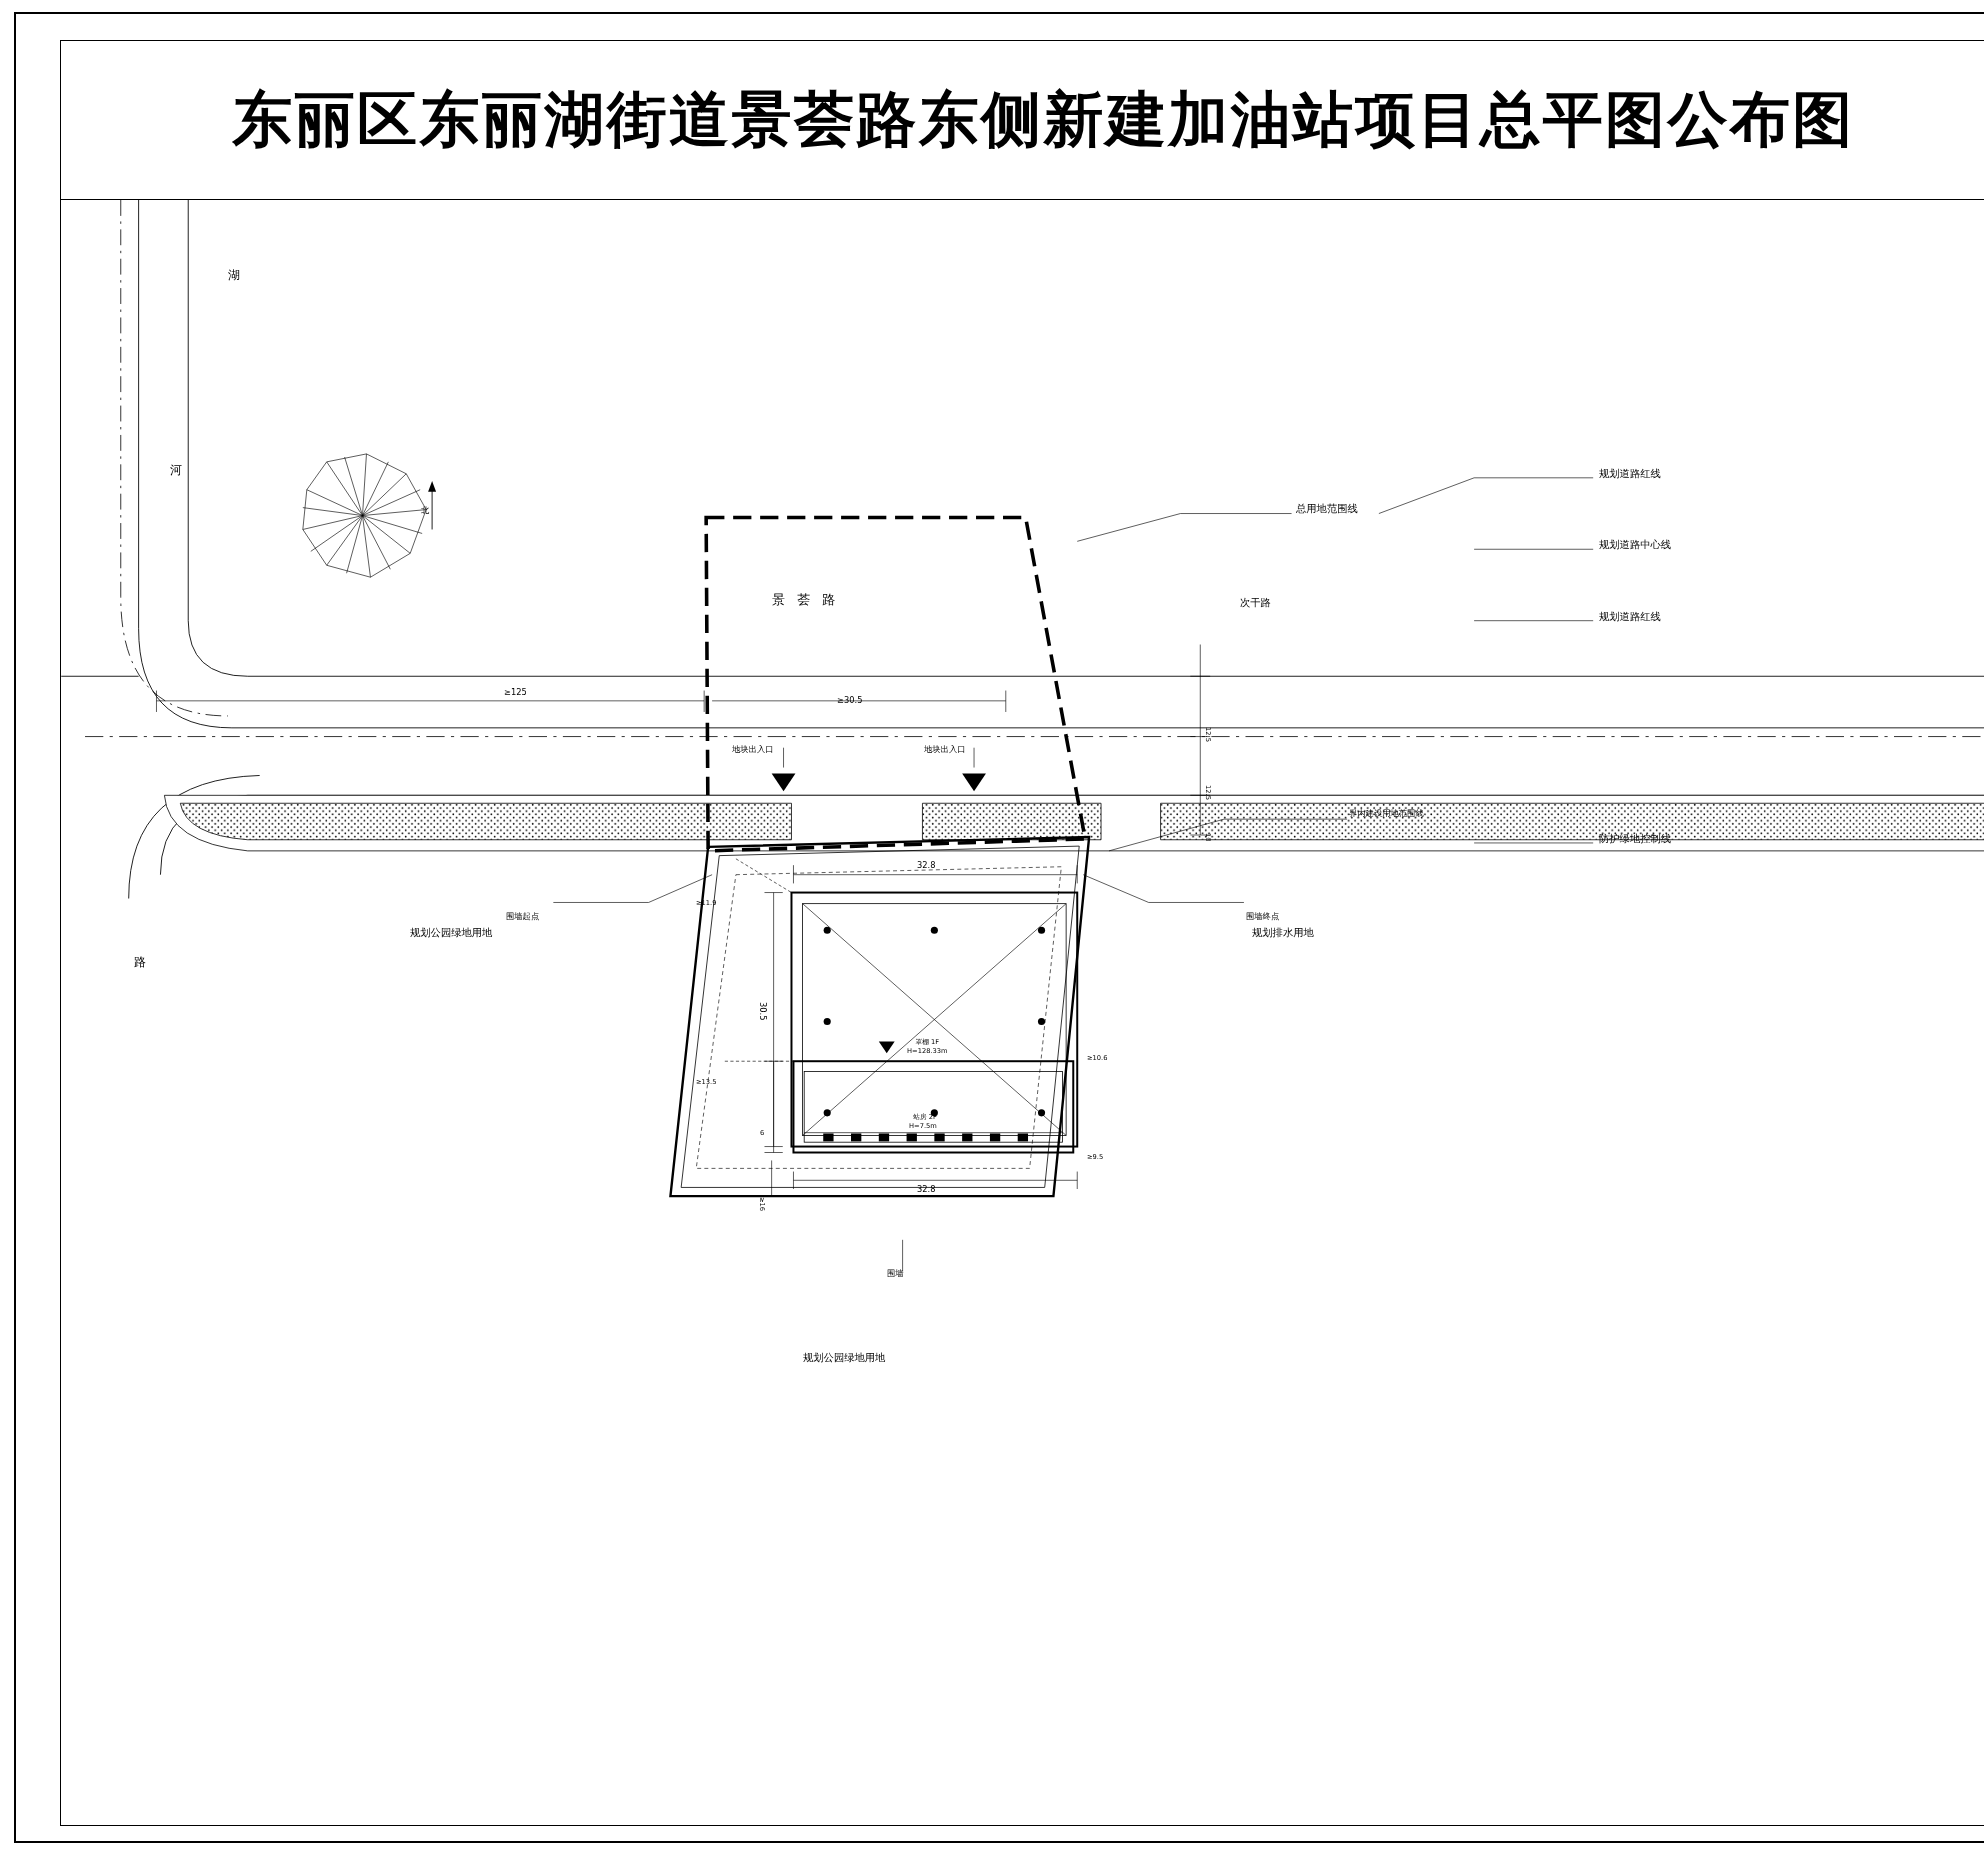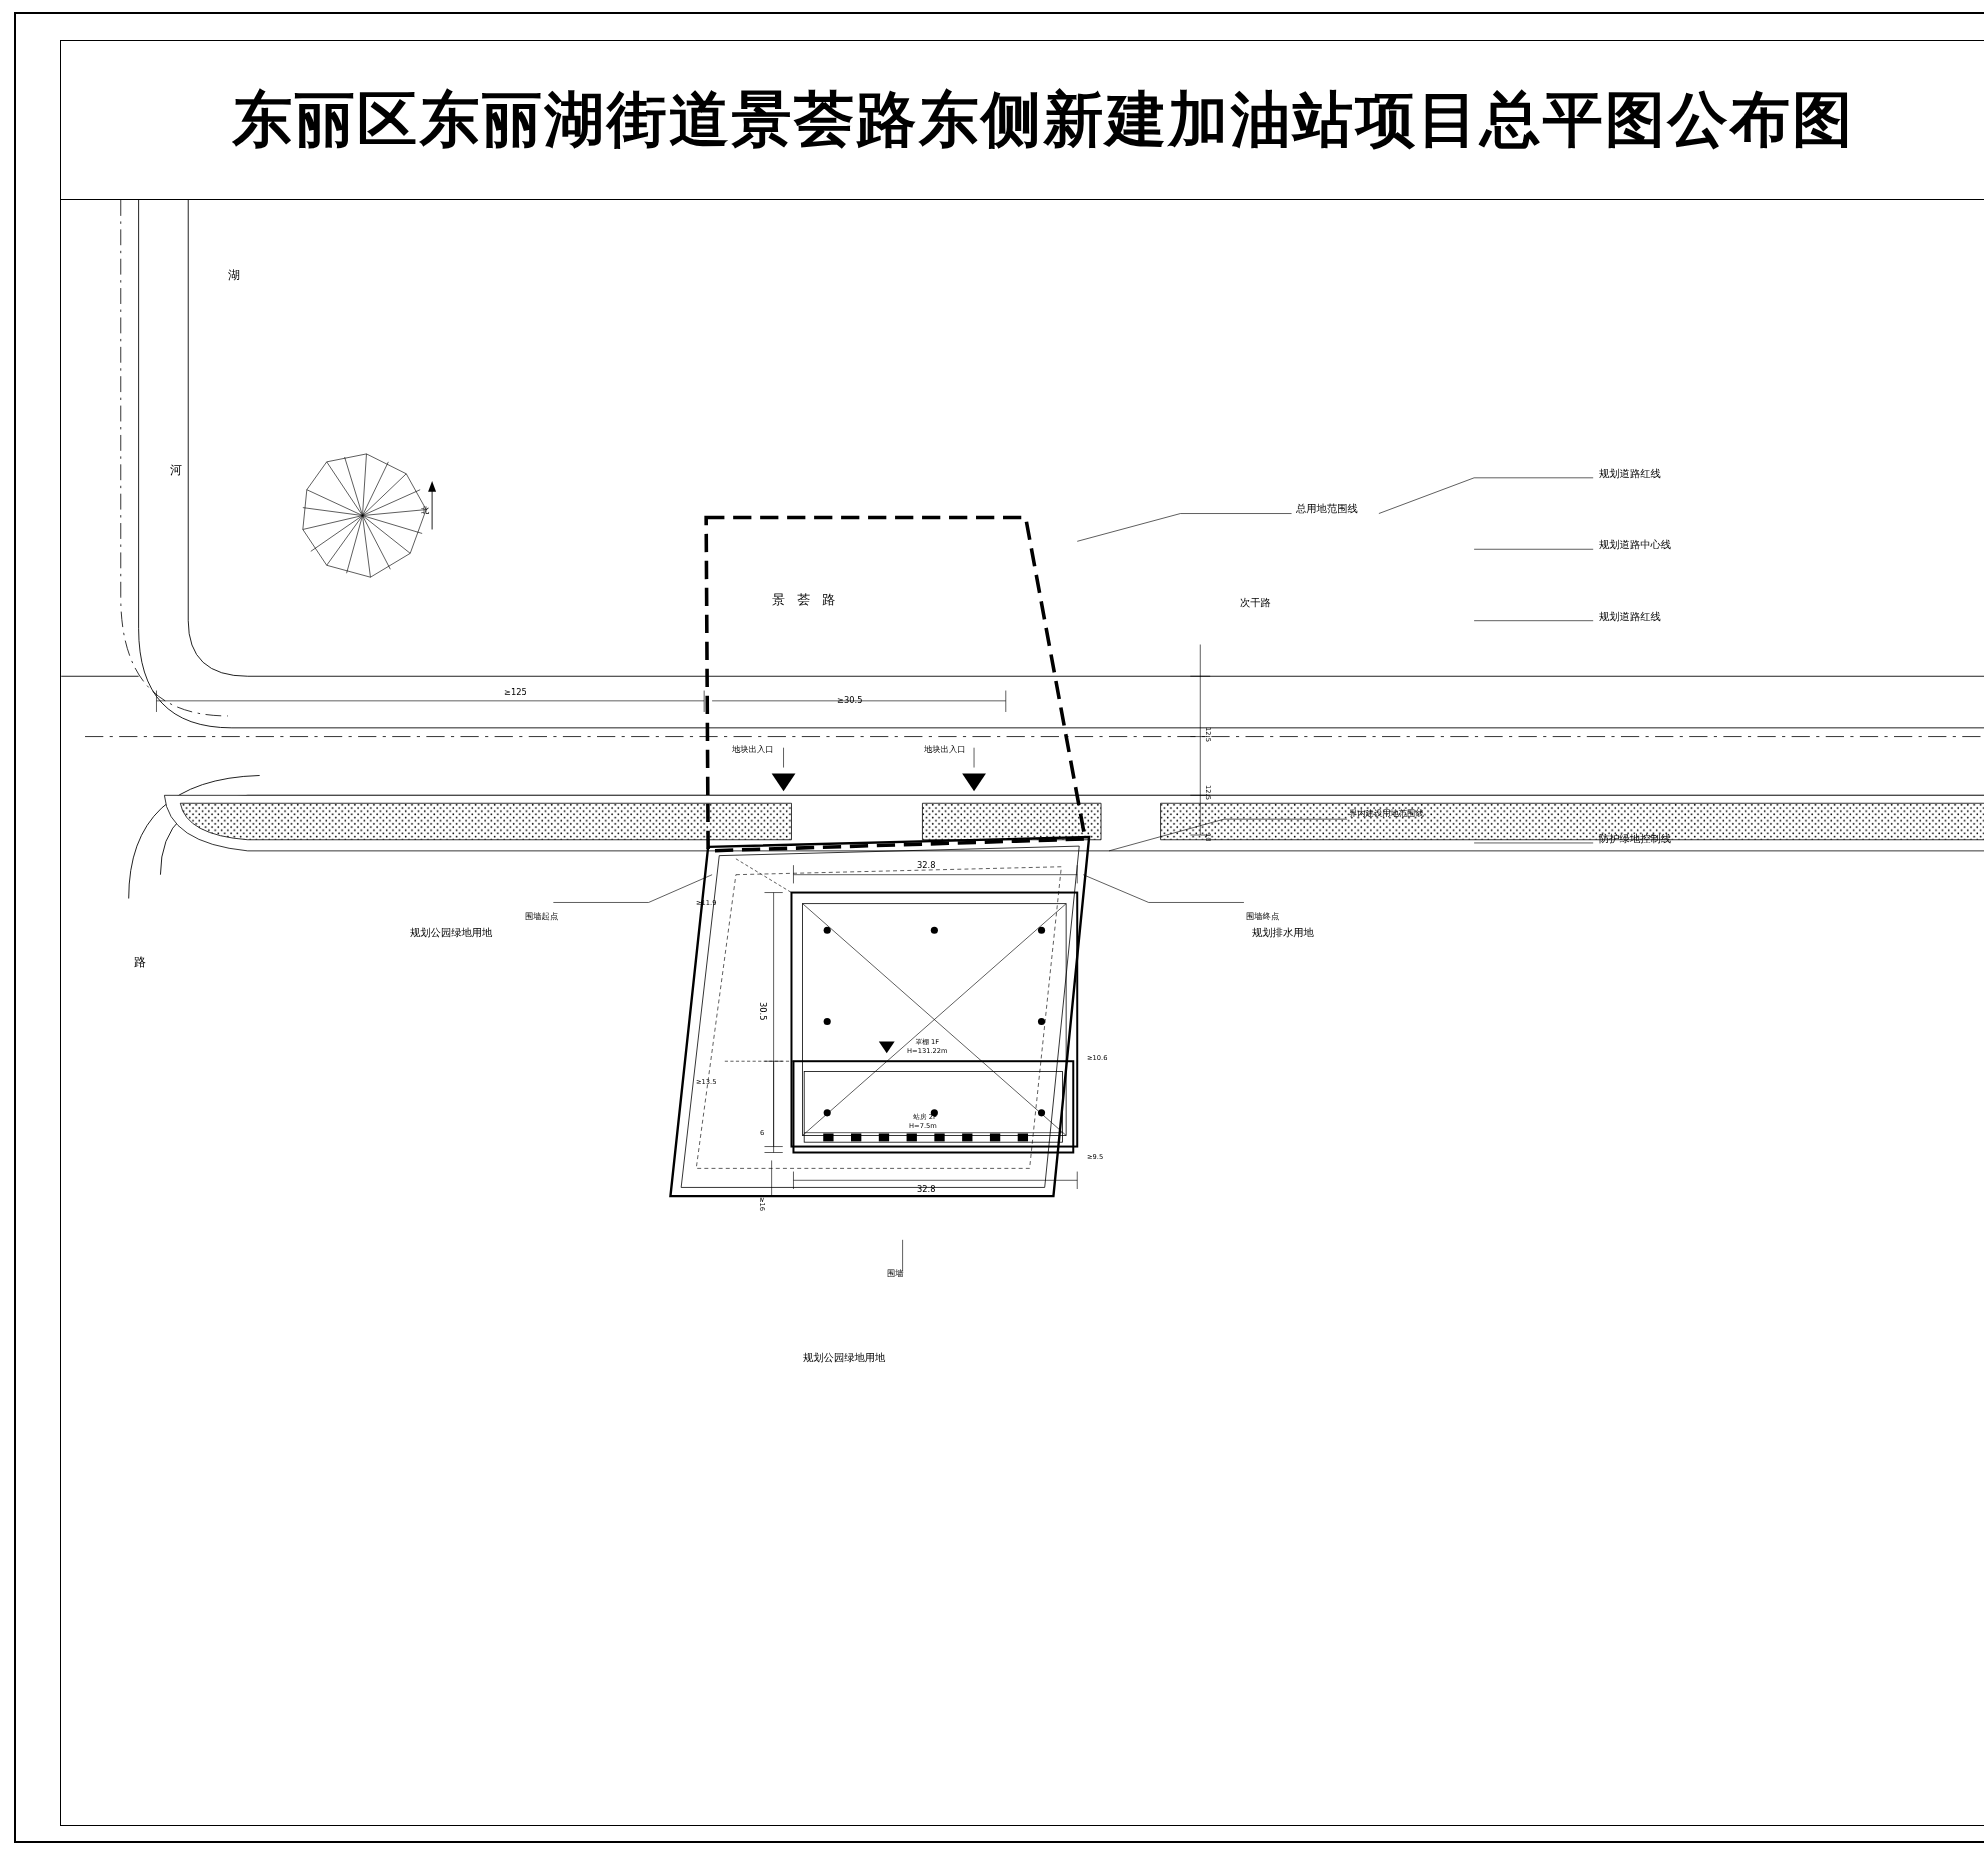--- a/index.html
+++ b/index.html
@@ -178,21 +178,21 @@
     <div class="lbl" style="left:711px;top:391px;font-size:13px;letter-spacing:4px;">景  荟  路</div>
 
     <div class="lbl" style="left:1235px;top:302px;">总用地范围线</div>
     <div class="lbl" style="left:1538px;top:267px;">规划道路红线</div>
     <div class="lbl" style="left:1538px;top:338px;">规划道路中心线</div>
     <div class="lbl" style="left:1538px;top:410px;">规划道路红线</div>
     <div class="lbl" style="left:1538px;top:632px;">防护绿地控制线</div>
     <div class="lbl" style="left:1167px;top:396px;margin-left:12px;">次干路</div>
     <div class="lbl-s" style="left:671px;top:544px;">地块出入口</div>
     <div class="lbl-s" style="left:863px;top:544px;">地块出入口</div>
-    <div class="lbl-s" style="left:445px;top:711px;margin-left:19px;">围墙起点</div>
+    <div class="lbl-s" style="left:445px;top:711px;">围墙起点</div>
     <div class="lbl-s" style="left:1185px;top:711px;">围墙终点</div>
     <div class="lbl-s" style="left:1288px;top:608px;">界内建设用地范围线</div>
     <div class="lbl" style="left:349px;top:726px;">规划公园绿地用地</div>
     <div class="lbl" style="left:1191px;top:726px;">规划排水用地</div>
     <div class="lbl" style="left:742px;top:1151px;">规划公园绿地用地</div>
     <div class="lbl-s" style="left:826px;top:1068px;">围墙</div>
 
     <div class="lbl-s" style="left:443px;top:487px;">≥125</div>
     <div class="lbl-s" style="left:776px;top:487px;margin-top:8px;">≥30.5</div>
     <div class="lbl-xs" style="left:1143px;top:499px;writing-mode:vertical-rl;">12.5</div>
@@ -201,21 +201,21 @@
     <div class="lbl-s" style="left:856px;top:660px;">32.8</div>
     <div class="lbl-s" style="left:856px;top:984px;">32.8</div>
     <div class="lbl-s" style="left:697px;top:802px;writing-mode:vertical-rl;">30.5</div>
     <div class="lbl-xs" style="left:635px;top:671px;">≥11.9</div>
     <div class="lbl-xs" style="left:635px;top:850px;">≥13.5</div>
     <div class="lbl-xs" style="left:1026px;top:826px;">≥10.6</div>
     <div class="lbl-xs" style="left:1026px;top:925px;">≥9.5</div>
     <div class="lbl-xs" style="left:699px;top:901px;">6</div>
     <div class="lbl-xs" style="left:697px;top:969px;writing-mode:vertical-rl;">≥16</div>
     <div class="lbl-xs" style="left:846px;top:810px;white-space:pre;text-align:center;">罩棚 1F
-H=131.22m</div>
+H=128.33m</div>
     <div class="lbl-xs" style="left:848px;top:885px;white-space:pre;text-align:right;">站房 2F
 H=7.5m</div>
 
     <div class="compass">
       <svg width="175" height="175" viewBox="0 0 440 440">
         <g stroke="#000" stroke-width="1.6" fill="none">
           <polygon points="130,60 230,40 330,90 380,180 340,290 240,350 130,320 70,230 80,130"></polygon>
           <g>
             <line x1="220" y1="195" x2="130" y2="60"></line>
               <line x1="220" y1="195" x2="230" y2="40"></line>

